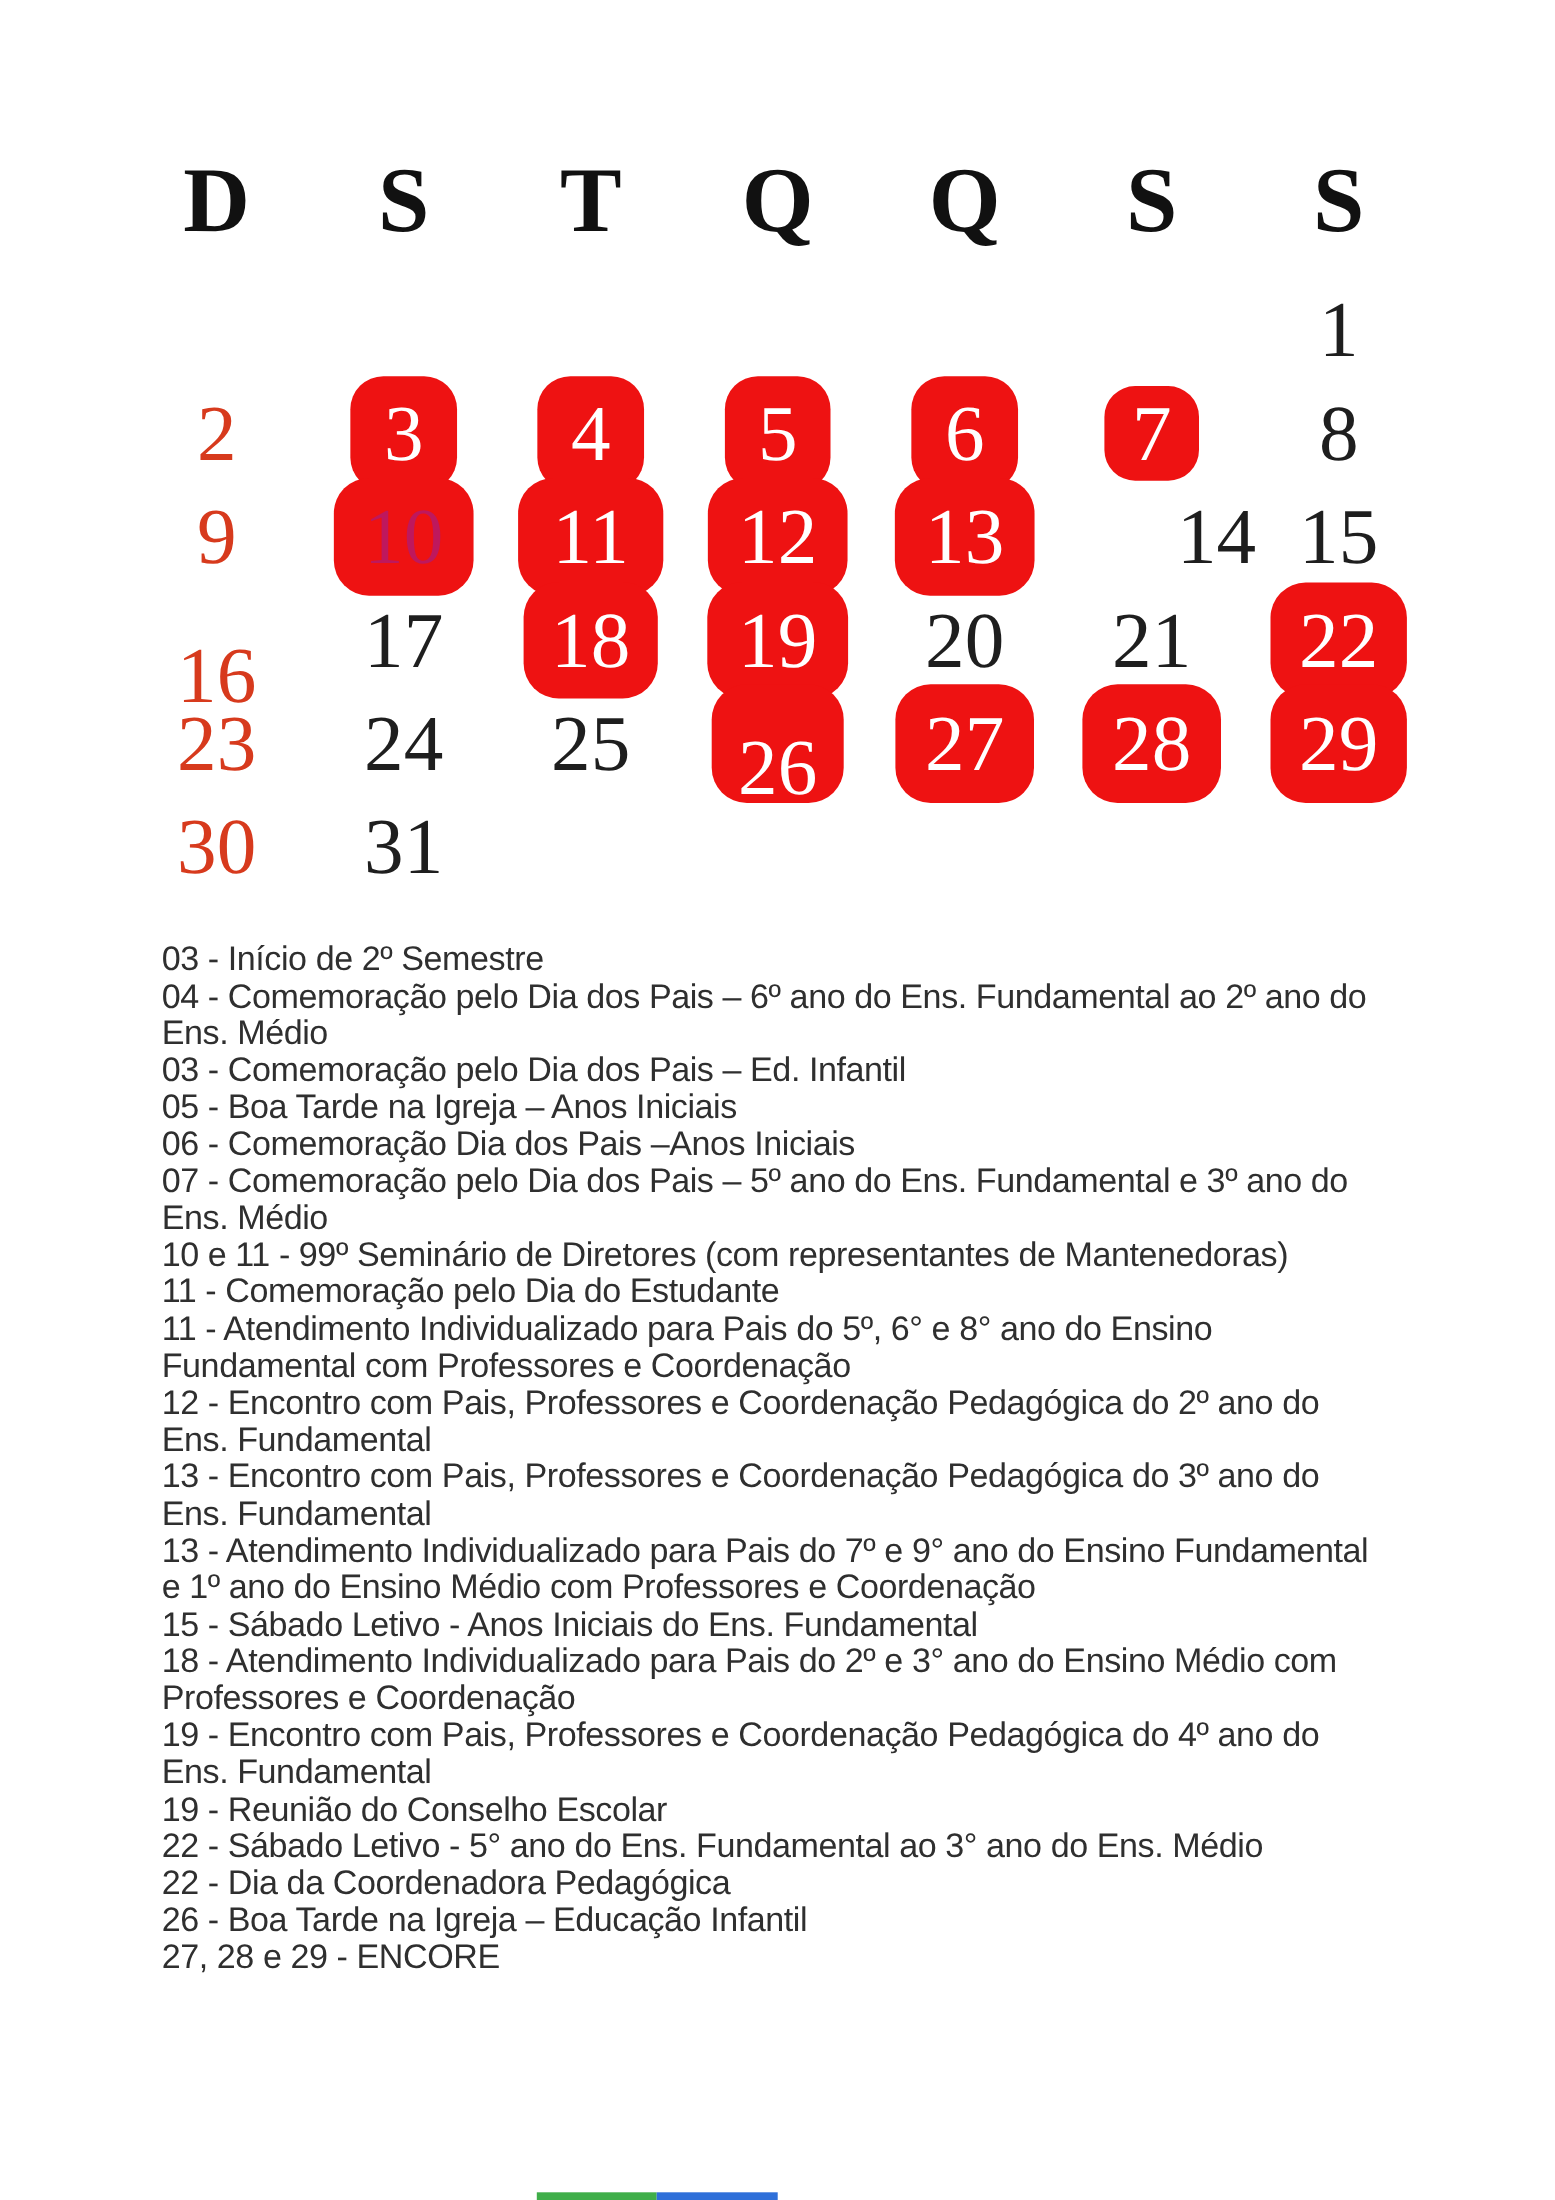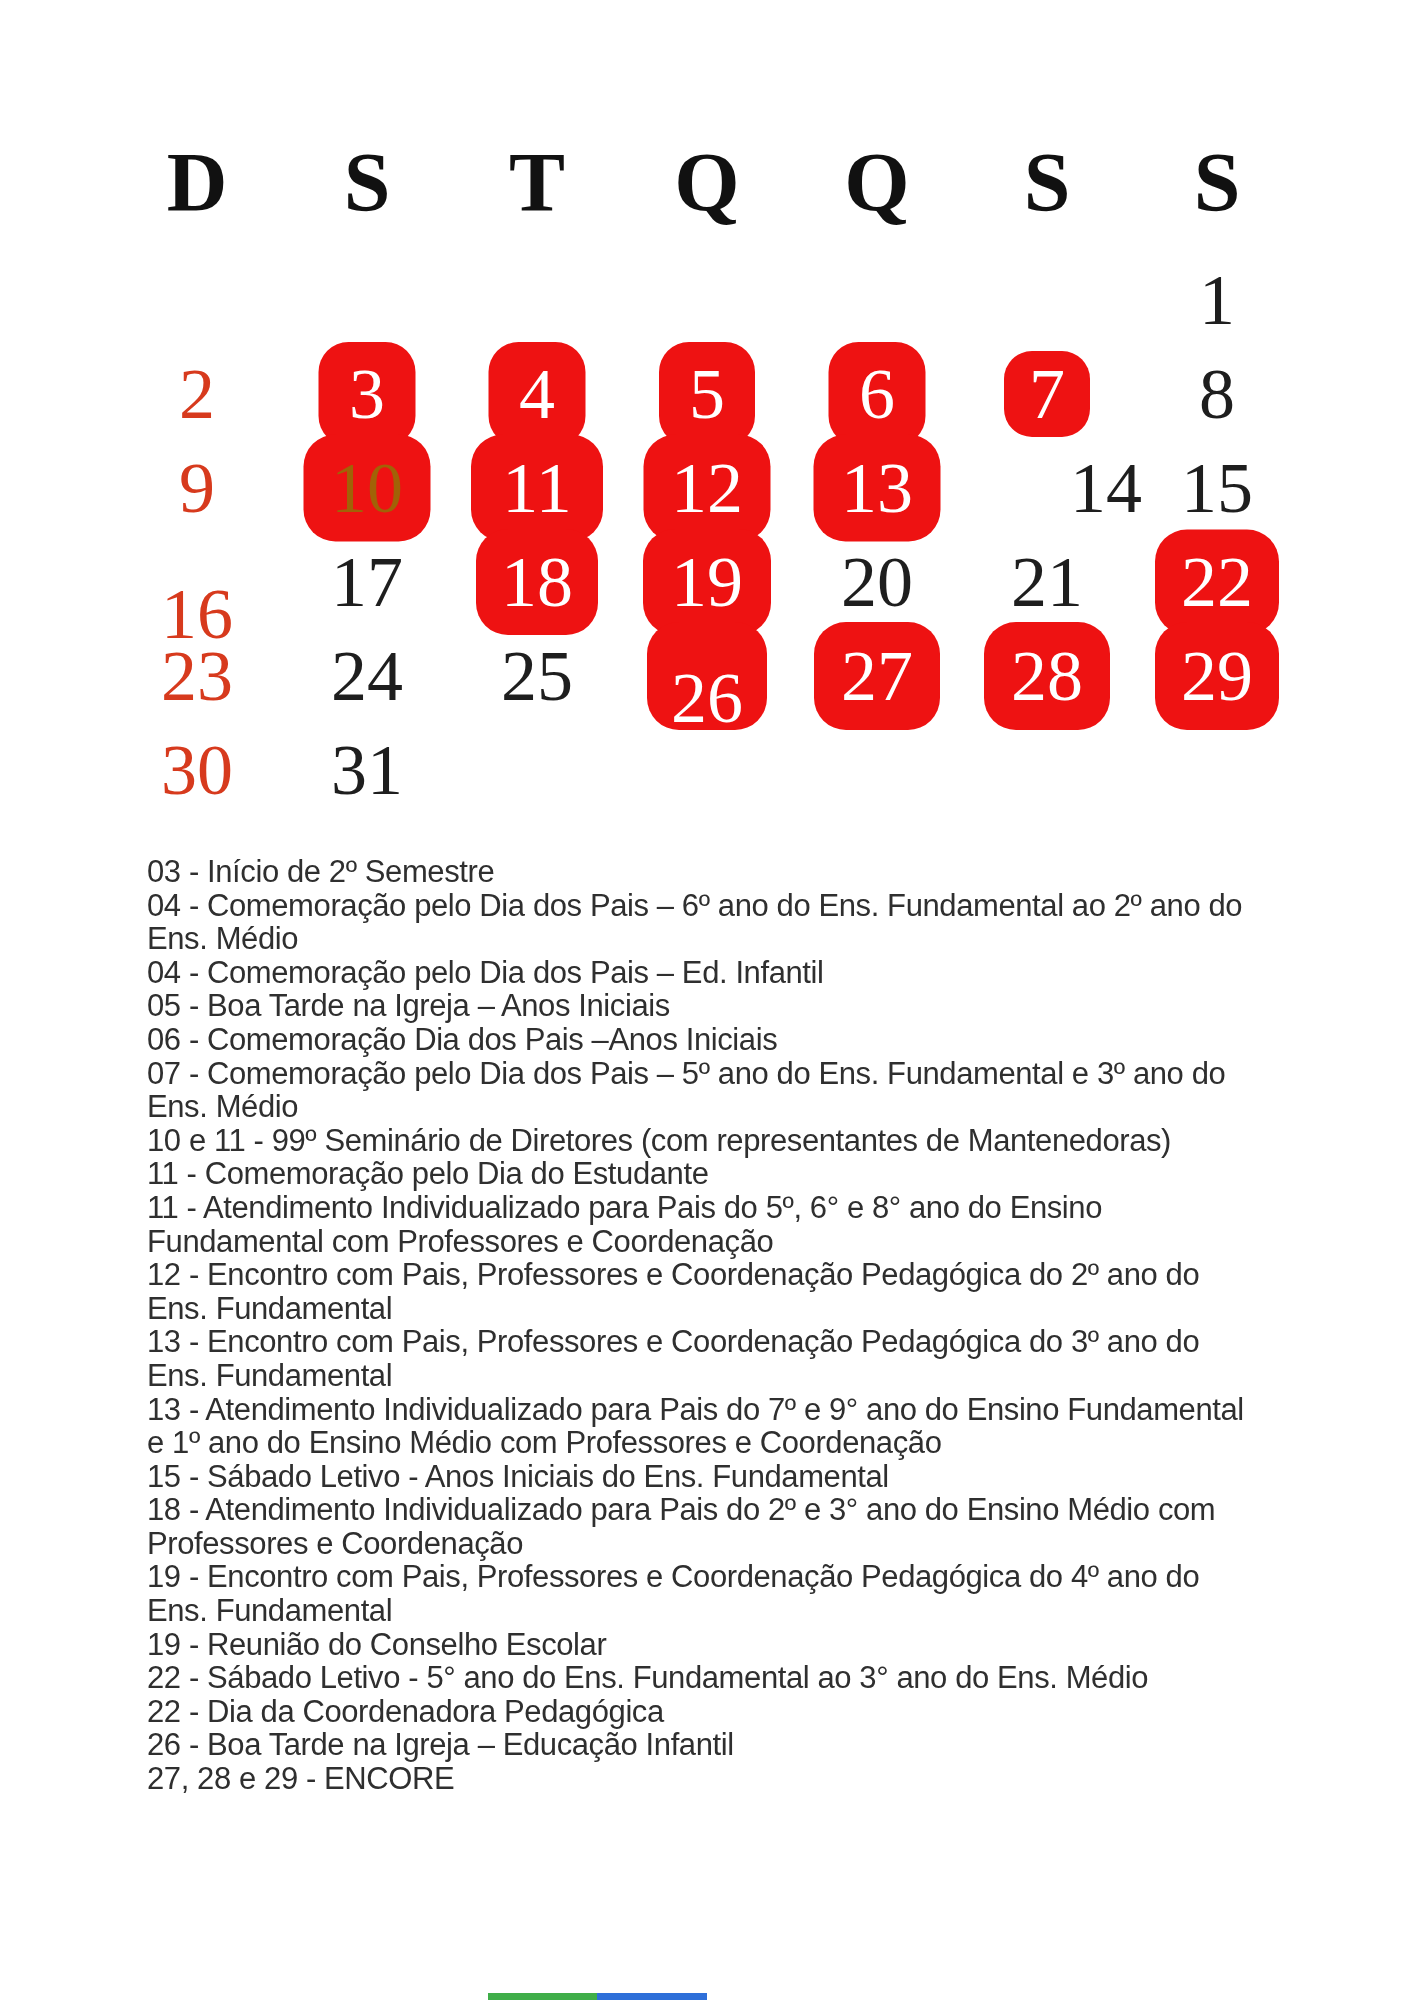--- a/index.html
+++ b/index.html
@@ -68,21 +68,21 @@
         <span class="num" style="color: rgb(255, 255, 255);">7</span>
       </div>
       <div class="cell" style="left: 1217px; top: 394px;">
         <span class="num" style="color: rgb(30, 30, 30);">8</span>
       </div>
       <div class="cell" style="left: 197px; top: 488px;">
         <span class="num" style="color: rgb(215, 58, 29);">9</span>
       </div>
       <div class="cell" style="left: 367px; top: 488px;">
         <div class="badge" style="width: 127px; height: 107px; border-radius: 32px; background: rgb(238, 18, 18);"></div>
-        <span class="num" style="color: #a16207;">10</span>
+        <span class="num" style="color: #be185d;">10</span>
       </div>
       <div class="cell" style="left: 537px; top: 488px;">
         <div class="badge" style="width: 132px; height: 107px; border-radius: 32px; background: rgb(238, 18, 18);"></div>
         <span class="num" style="color: rgb(255, 255, 255);">11</span>
       </div>
       <div class="cell" style="left: 707px; top: 488px;">
         <div class="badge" style="width: 127px; height: 107px; border-radius: 32px; background: rgb(238, 18, 18);"></div>
         <span class="num" style="color: rgb(255, 255, 255);">12</span>
       </div>
       <div class="cell" style="left: 877px; top: 488px;">
@@ -148,21 +148,21 @@
         <span class="num" style="color: rgb(215, 58, 29);">30</span>
       </div>
       <div class="cell" style="left: 367px; top: 770px;">
         <span class="num" style="color: rgb(30, 30, 30);">31</span>
       </div>
     </div>
   <div class="events" id="events">
       <div class="event-line">03 - Início de 2º Semestre</div>
       <div class="event-line">04 - Comemoração pelo Dia dos Pais – 6º ano do Ens. Fundamental ao 2º ano do</div>
       <div class="event-line">Ens. Médio</div>
-      <div class="event-line">04 - Comemoração pelo Dia dos Pais – Ed. Infantil</div>
+      <div class="event-line">03 - Comemoração pelo Dia dos Pais – Ed. Infantil</div>
       <div class="event-line">05 - Boa Tarde na Igreja – Anos Iniciais</div>
       <div class="event-line">06 - Comemoração Dia dos Pais –Anos Iniciais</div>
       <div class="event-line">07 - Comemoração pelo Dia dos Pais – 5º ano do Ens. Fundamental e 3º ano do</div>
       <div class="event-line">Ens. Médio</div>
       <div class="event-line">10 e 11 - 99º Seminário de Diretores (com representantes de Mantenedoras)</div>
       <div class="event-line">11 - Comemoração pelo Dia do Estudante</div>
       <div class="event-line">11 - Atendimento Individualizado para Pais do 5º, 6° e 8° ano do Ensino</div>
       <div class="event-line">Fundamental com Professores e Coordenação</div>
       <div class="event-line">12 - Encontro com Pais, Professores e Coordenação Pedagógica do 2º ano do</div>
       <div class="event-line">Ens. Fundamental</div>

